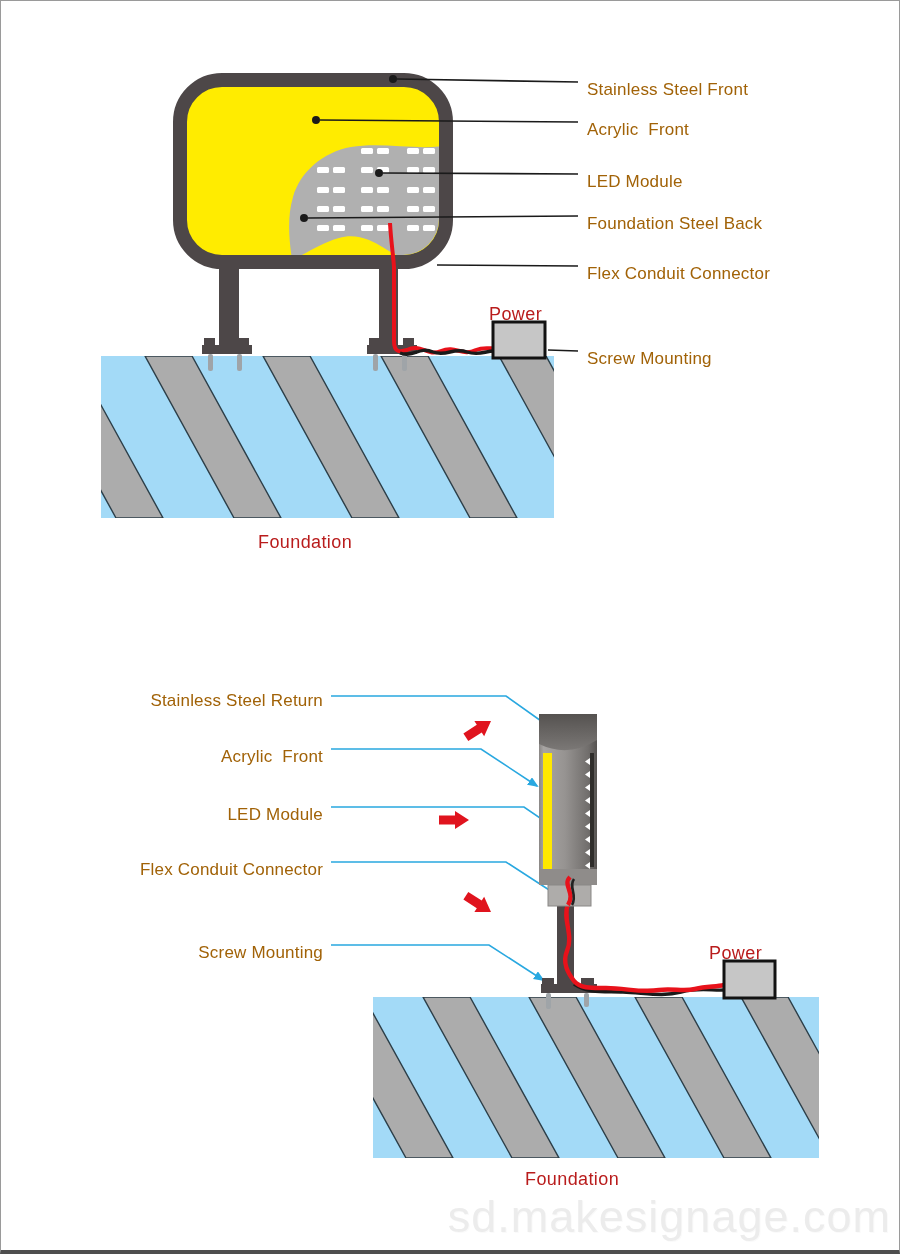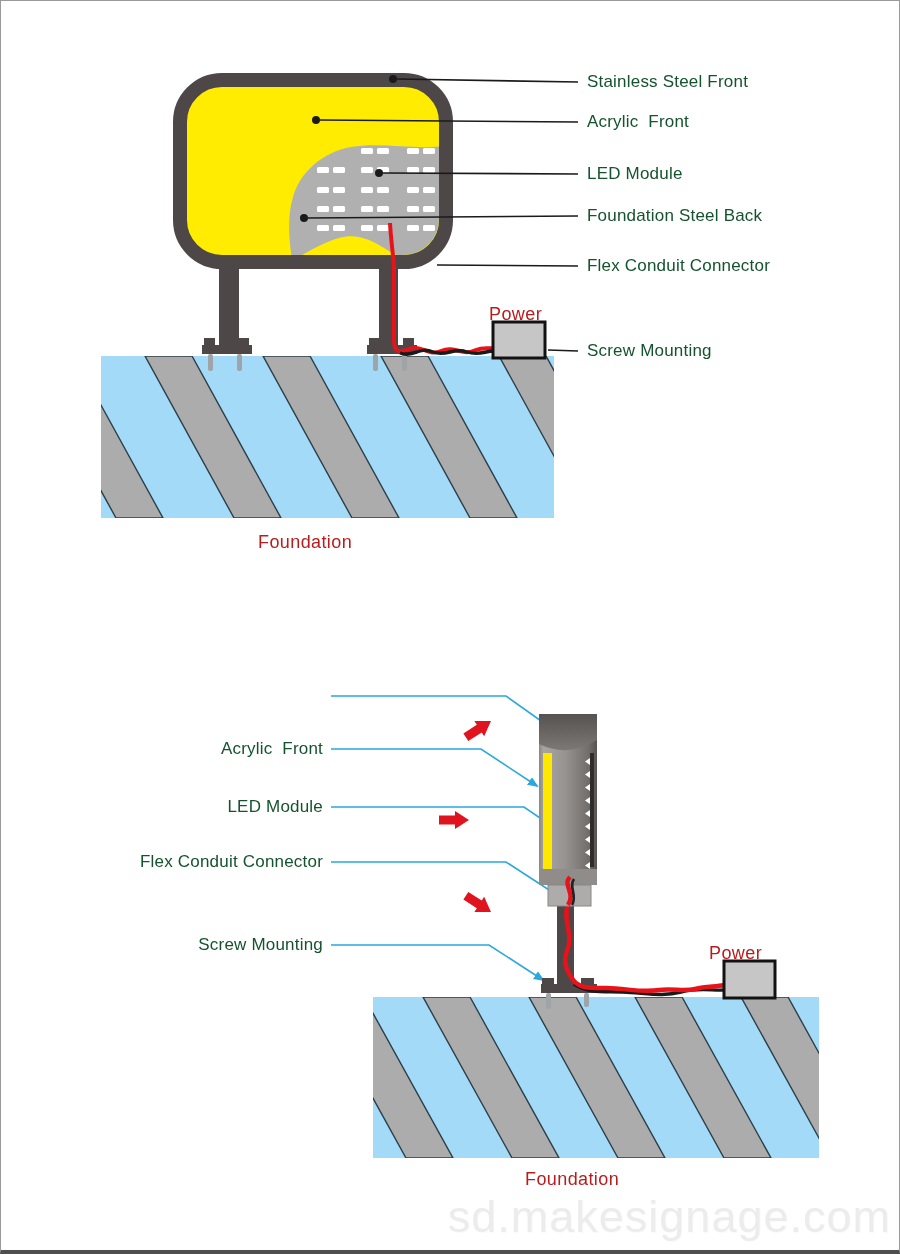--- a/index.html
+++ b/index.html
@@ -6,21 +6,21 @@
   .page{
     position:relative;width:900px;height:1254px;background:#ffffff;
     box-sizing:border-box;border:1px solid #9a9a9a;border-bottom:4px solid #4e4e4e;
     overflow:hidden;
     font-family:"Liberation Sans",sans-serif;
   }
   svg{position:absolute;left:0;top:0;}
   .label{
     position:absolute;
     font:17px/22px "Liberation Sans",sans-serif;
-    color:#14532d;letter-spacing:.2px;white-space:pre;
+    color:#a16207;letter-spacing:.2px;white-space:pre;margin-top:8px;
   }
   .label.rt{left:0;width:322px;text-align:right;}
   .caption{
     position:absolute;
     font:18px/22px "Liberation Sans",sans-serif;
     color:#b91c1c;letter-spacing:.4px;white-space:pre;
   }
   .watermark{
     position:absolute;right:8px;top:1190px;
     font:300 45px/52px "Liberation Sans",sans-serif;
@@ -230,20 +230,21 @@
 
   <span class="label" style="left:586px;top:70px">Stainless Steel Front</span>
   <span class="label" style="left:586px;top:110px">Acrylic  Front</span>
   <span class="label" style="left:586px;top:162px">LED Module</span>
   <span class="label" style="left:586px;top:204px">Foundation Steel Back</span>
   <span class="label" style="left:586px;top:254px">Flex Conduit Connector</span>
   <span class="label" style="left:586px;top:339px">Screw Mounting</span>
   <span class="caption" style="left:488px;top:302px;width:60px">Power</span>
   <span class="caption" style="left:257px;top:530px;width:140px">Foundation</span>
 
+  <span class="label rt" style="top:681px">Stainless Steel Return</span>
   <span class="label rt" style="top:737px">Acrylic  Front</span>
   <span class="label rt" style="top:795px">LED Module</span>
   <span class="label rt" style="top:850px">Flex Conduit Connector</span>
   <span class="label rt" style="top:933px">Screw Mounting</span>
   <span class="caption" style="left:708px;top:941px;width:80px">Power</span>
   <span class="caption" style="left:524px;top:1167px;width:140px">Foundation</span>
 
   <span class="watermark">sd.makesignage.com</span>
 </div>
 

